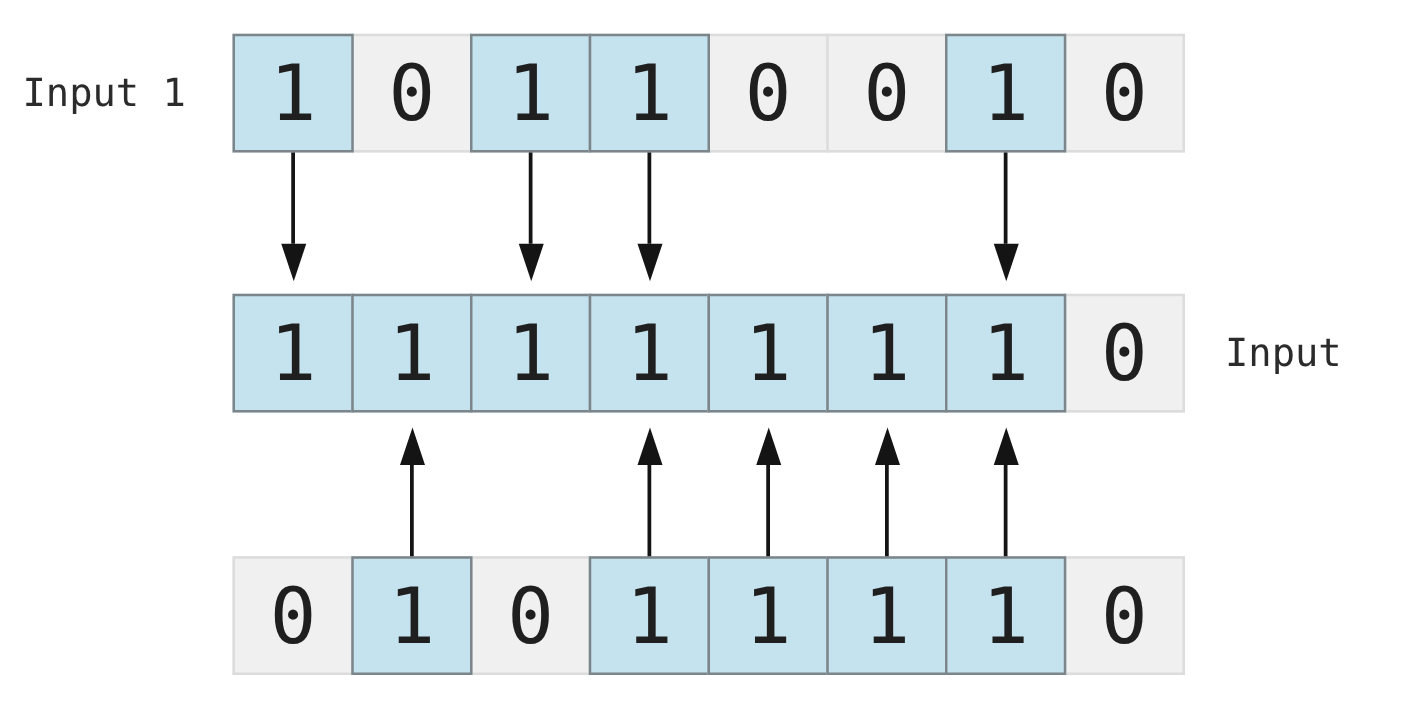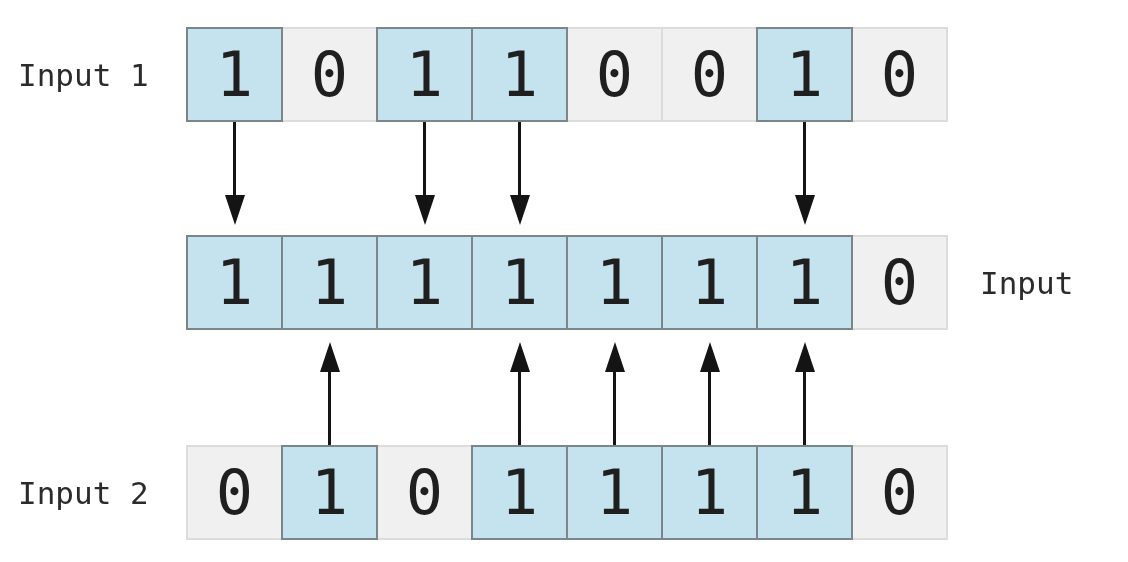--- a/index.html
+++ b/index.html
@@ -107,21 +107,20 @@
     <div class="cell on">1</div>
     <div class="cell on">1</div>
     <div class="cell on">1</div>
     <div class="cell on">1</div>
     <div class="cell on">1</div>
     <div class="cell on">1</div>
     <div class="cell">0</div>
   </div>
   <div class="row-label label-result">Input</div>
 
-  <div class="row-label label-input2">Input 2</div>
   <div class="bit-row row-input2">
     <div class="cell">0</div>
     <div class="cell on">1</div>
     <div class="cell">0</div>
     <div class="cell on">1</div>
     <div class="cell on">1</div>
     <div class="cell on">1</div>
     <div class="cell on">1</div>
     <div class="cell">0</div>
   </div>

